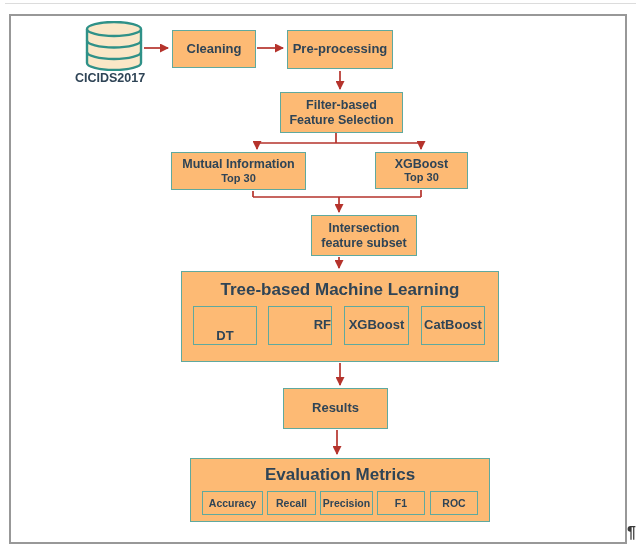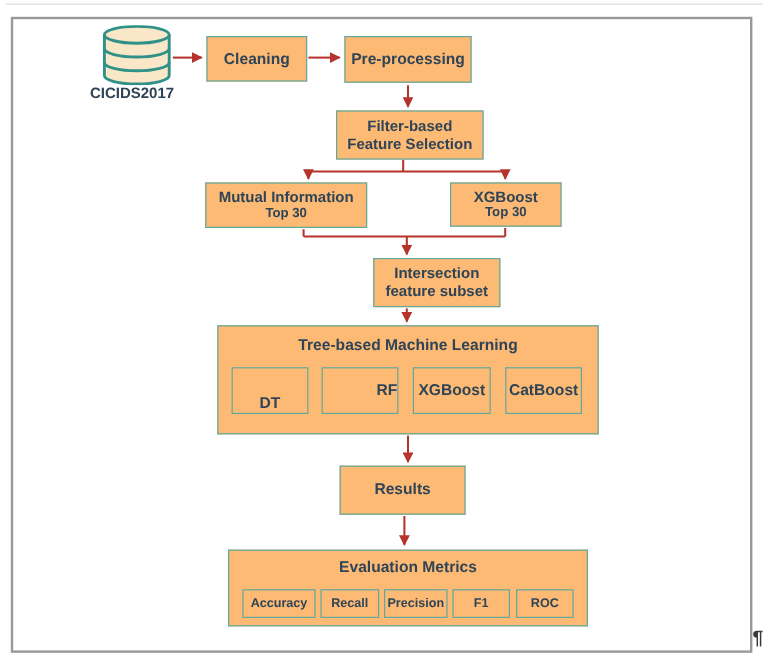--- a/index.html
+++ b/index.html
@@ -12,21 +12,21 @@
   .node {
     position:absolute; background:#fdba74; border:1.6px solid #5FA99E;
     box-sizing:border-box; display:flex; flex-direction:column;
     align-items:center; justify-content:center; text-align:center;
     color:#2F4456; font-weight:bold; line-height:1.15;
   }
   .lbl13 { font-size:13px; }
   .lbl12 { font-size:12.5px; }
   .sub11 { font-size:11px; }
   .group-title {
-    position:absolute; text-align:center; color:#2F4456; font-weight:bold; font-size:13px;
+    position:absolute; text-align:center; color:#2F4456; font-weight:bold; font-size:17px;
   }
   .metric { font-size:10.5px; }
   .db-label {
     position:absolute; left:60px; top:71px; width:100px; text-align:center;
     color:#2F4456; font-weight:bold; font-size:12.5px;
   }
   .connectors { position:absolute; left:0; top:0; pointer-events:none; }
   .pilcrow {
     position:absolute; left:627px; top:524px; font-size:16px; color:#3a3a3a;
     font-weight:bold;

